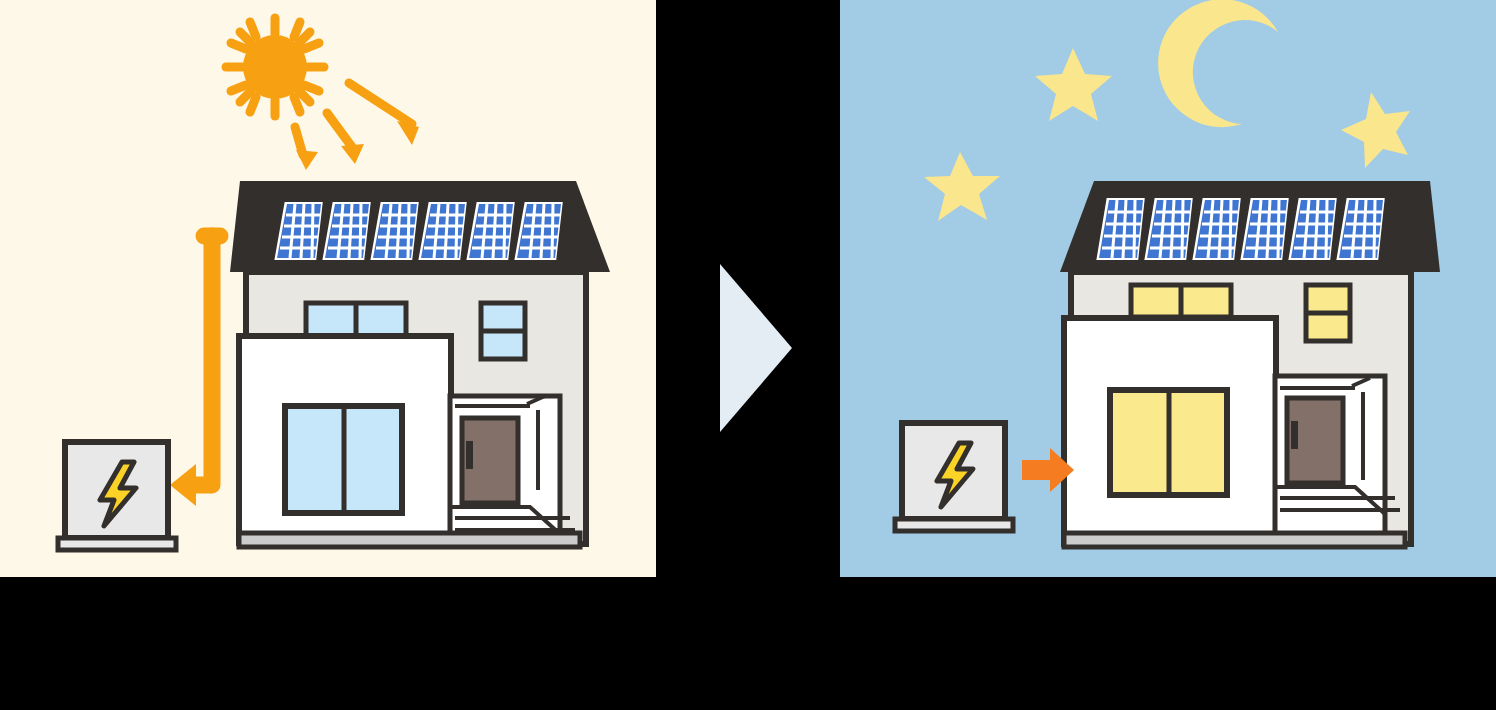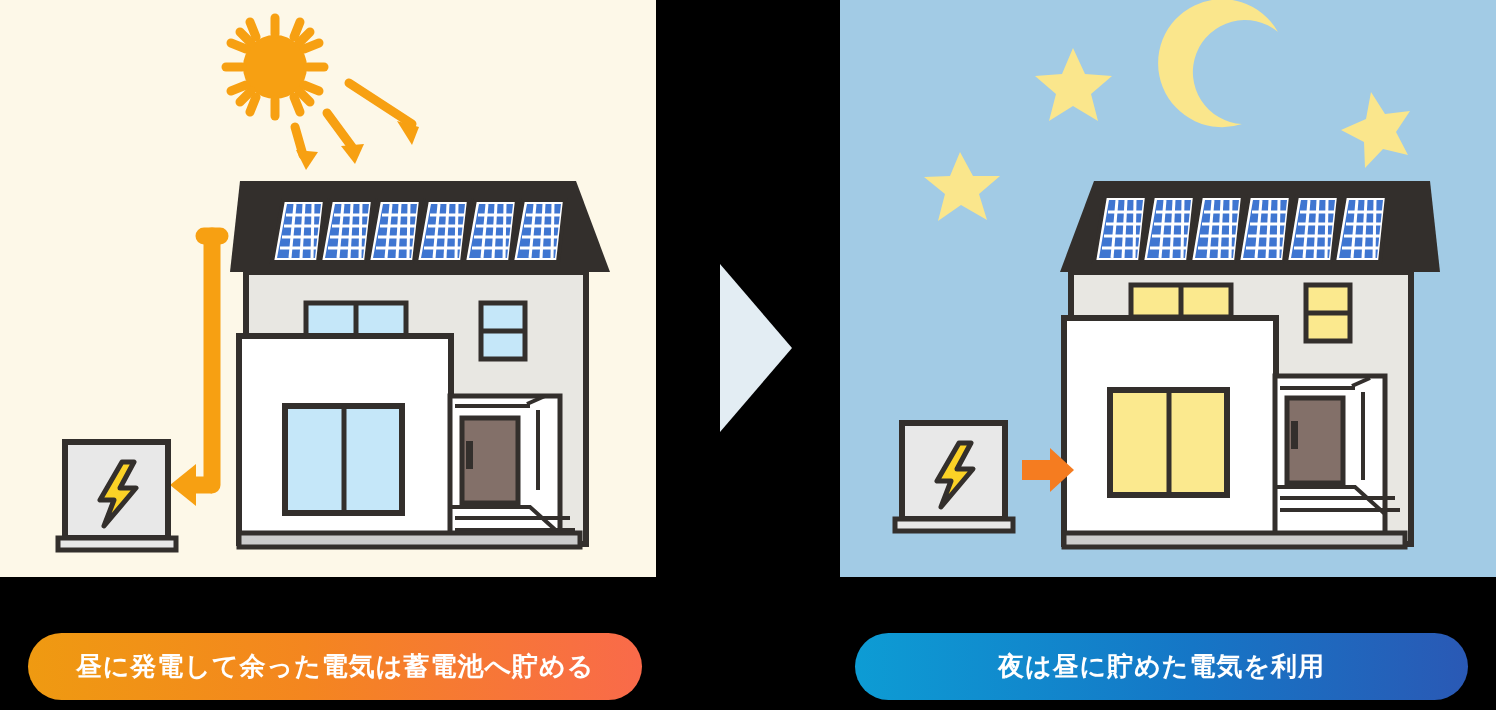--- a/index.html
+++ b/index.html
@@ -365,17 +365,15 @@
         <polygon points="119,443 97,481 111,481 101,507 133,469 117,469 131,443" fill="#FBD226" stroke="#332F2C" stroke-width="5" stroke-linejoin="round"></polygon>
         <rect x="55" y="519" width="118" height="12" fill="#E8E8E8" stroke="#332F2C" stroke-width="5"></rect>
       </g>
       <g>
         <rect x="182" y="460" width="32" height="20" fill="#F57C20"></rect>
         <polygon points="210,448 210,492 234,470" fill="#F57C20"></polygon>
       </g>
     </svg>
   </div>
 
-  <div class="caption" id="caption-day">昼に発電して余った電気は蓄電池へ貯める</div>
-
-  <div class="caption" id="caption-night">夜は昼に貯めた電気を利用</div>
+
 
 </div>
 
 </body></html>

